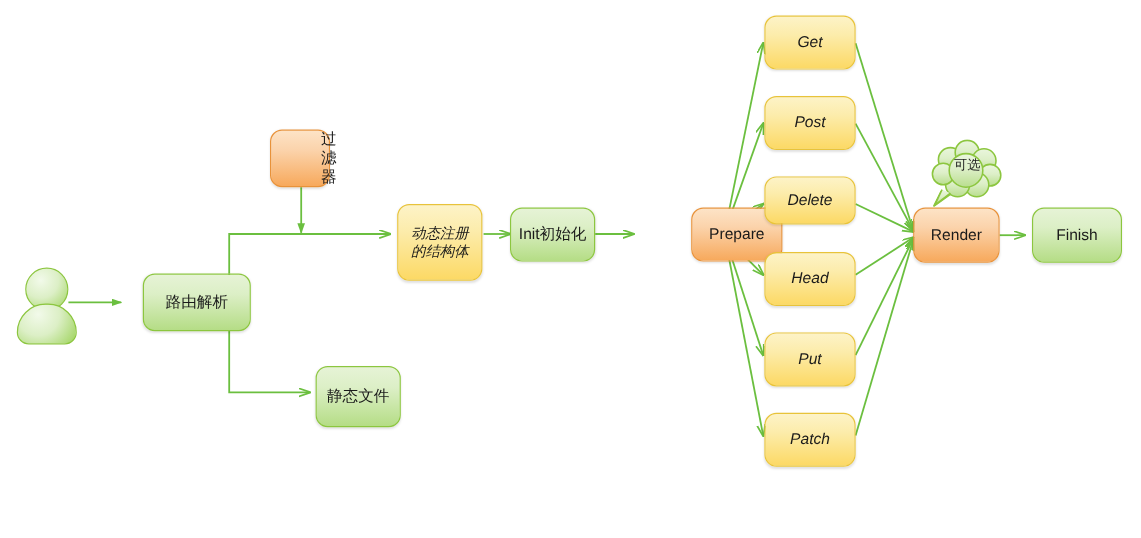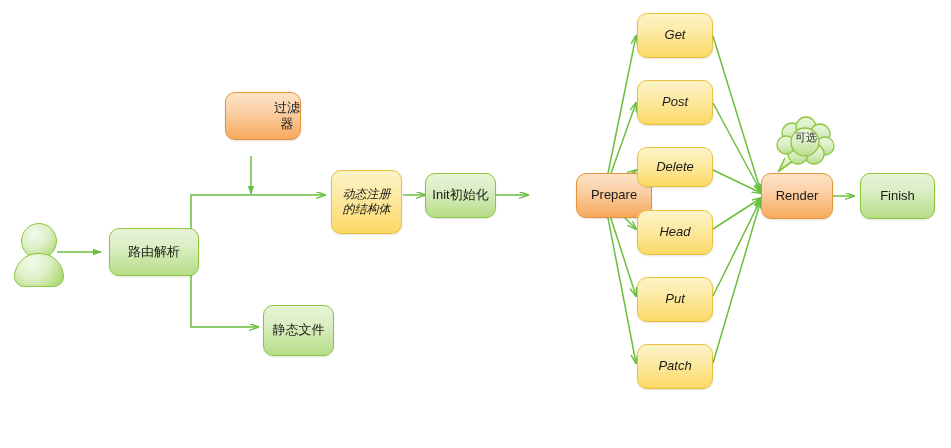--- a/index.html
+++ b/index.html
@@ -87,23 +87,23 @@
 
       <path d="M833,196 L854,196" marker-end="url(#ah-open)"></path>
     </g>
   </svg>
 
   <div class="actor" style="left:14px;top:223px;width:48px;height:62px;">
     <div class="head"></div>
     <div class="body"></div>
   </div>
 
-  <div class="node n-green" style="left:109px;top:228px;width:90px;height:48px;">路由解析</div>
+  <div class="node n-green" style="left:119px;top:228px;width:90px;height:48px;">路由解析</div>
 
-  <div class="node n-orange" style="left:225px;top:92px;width:76px;height:48px;padding-left:48px;">过滤器</div>
+  <div class="node n-orange" style="left:225px;top:108px;width:50px;height:48px;padding-left:48px;">过滤器</div>
 
   <div class="node n-green" style="left:263px;top:305px;width:71px;height:51px;">静态文件</div>
 
   <div class="node n-yellow" style="left:331px;top:170px;width:71px;height:64px;font-size:12px;">动态注册
 的结构体</div>
 
   <div class="node n-green" style="left:425px;top:173px;width:71px;height:45px;">Init初始化</div>
 
   <div class="node n-orange" style="left:528px;top:173px;width:76px;height:45px;margin-left:48px;">Prepare</div>
 

